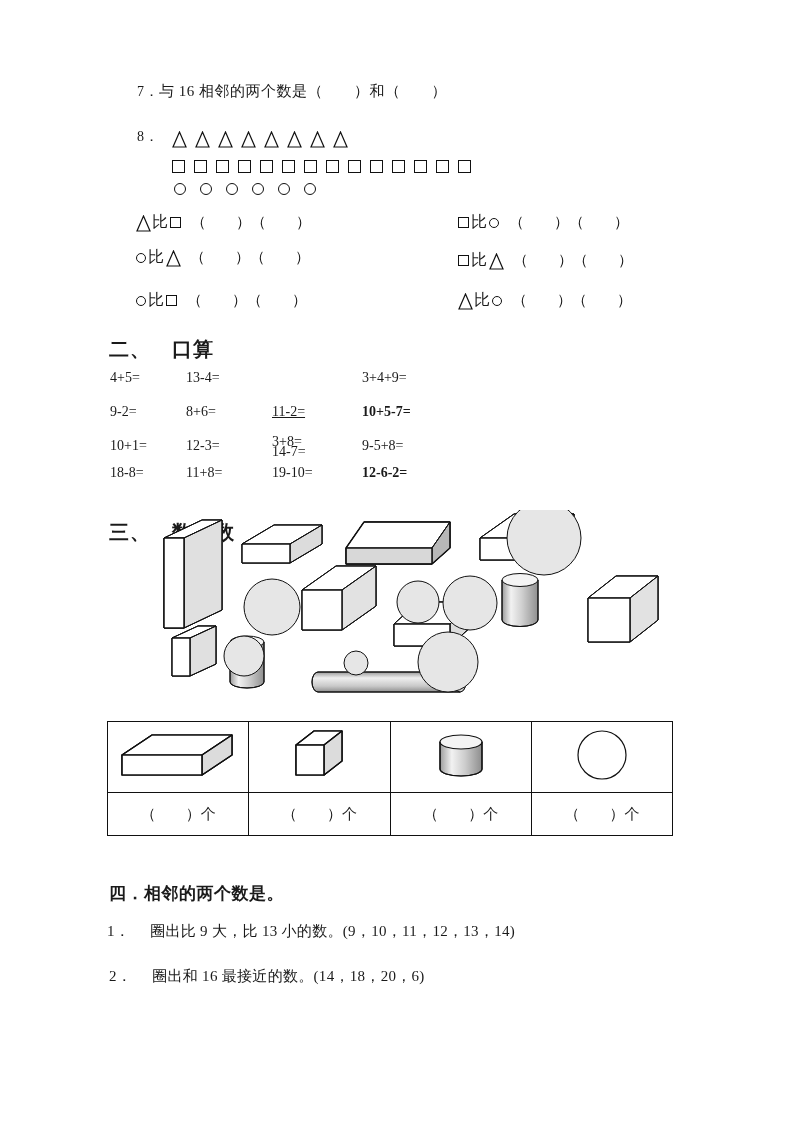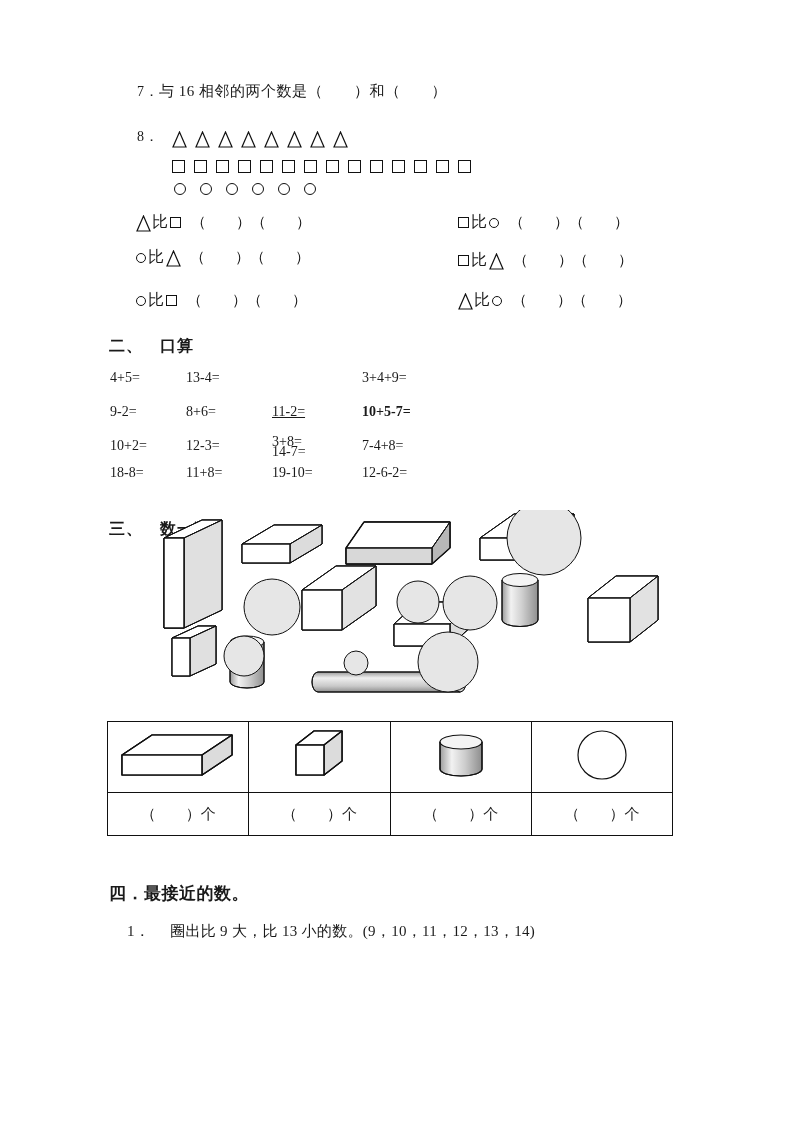--- a/index.html
+++ b/index.html
@@ -9,21 +9,21 @@
     font-family:"Liberation Serif", serif;
     color:#1a1a1a;
     position:relative;
     overflow:hidden;
   }
   .page { position:absolute; left:0; top:0; width:637px; height:1122px; }
 
   
   .q-line { position:absolute; font-size:15px; white-space:nowrap; letter-spacing:.5px; }
   .qnum { font-size:14px; }
-  .sec-head { position:absolute; font-weight:bold; font-size:16px; white-space:nowrap;
+  .sec-head { position:absolute; font-weight:bold; font-size:20px; white-space:nowrap;
               font-family:"DejaVu Sans", sans-serif; letter-spacing:1px; }
 
   
   .shape-row { position:absolute; display:flex; align-items:flex-end; }
   .tri { width:15px; height:17px; margin-right:8px;
          position:relative; }
   .tri svg { display:block; }
   .sq  { width:13px; height:13px; border:1.2px solid #111; margin-right:9px; box-sizing:border-box; }
   .cir { width:12px; height:12px; border:1.2px solid #111; border-radius:50%; margin-right:14px; box-sizing:border-box; }
 
@@ -183,28 +183,28 @@
   <div class="sec-head" style="left:109px; top:336px;">二、　口算</div>
   <div id="calc-host">
       <div class="calc-cell" style="left: 110px; top: 370px;">4+5=</div>
       <div class="calc-cell" style="left: 186px; top: 370px;">13-4=</div>
       <div class="calc-cell" style="left: 272px; top: 390px; margin-top: 44px;">3+8=</div>
       <div class="calc-cell" style="left: 362px; top: 370px;">3+4+9=</div>
       <div class="calc-cell" style="left: 110px; top: 404px;">9-2=</div>
       <div class="calc-cell" style="left: 186px; top: 404px;">8+6=</div>
       <div class="calc-cell" style="left: 272px; top: 404px; text-decoration: underline;">11-2=</div>
       <div class="calc-cell" style="left: 362px; top: 404px; font-weight: bold;">10+5-7=</div>
-      <div class="calc-cell" style="left: 110px; top: 438px;">10+2=</div>
+      <div class="calc-cell" style="left: 110px; top: 438px;">10+1=</div>
       <div class="calc-cell" style="left: 186px; top: 438px;">12-3=</div>
       <div class="calc-cell" style="left: 272px; top: 444px;">14-7=</div>
-      <div class="calc-cell" style="left: 362px; top: 438px;">7-4+8=</div>
+      <div class="calc-cell" style="left: 362px; top: 438px;">9-5+8=</div>
       <div class="calc-cell" style="left: 110px; top: 465px;">18-8=</div>
       <div class="calc-cell" style="left: 186px; top: 465px;">11+8=</div>
       <div class="calc-cell" style="left: 272px; top: 465px;">19-10=</div>
-      <div class="calc-cell" style="left: 362px; top: 465px;">12-6-2=</div>
+      <div class="calc-cell" style="left: 362px; top: 465px; font-weight: bold;">12-6-2=</div>
     </div>
 
   <div class="sec-head" style="left:109px; top:519px;">三、　数一数</div>
 
   <div class="solids">
     <svg width="540" height="185" viewBox="0 0 540 185" xmlns="http://www.w3.org/2000/svg">
       <defs>
         <linearGradient id="cylg" x1="0" y1="0" x2="1" y2="0">
           <stop offset="0%" stop-color="#9a9a9a"></stop>
           <stop offset="25%" stop-color="#f2f2f2"></stop>
@@ -373,20 +373,24 @@
     </tr>
     <tr>
       <td class="ans">（　　）个</td>
       <td class="ans">（　　）个</td>
       <td class="ans">（　　）个</td>
       <td class="ans">（　　）个</td>
     </tr>
   </tbody>
     </table>
 
-  <div class="bottom-head" style="left:109px; top:882px;">四．最接近的数。</div>
-
-  <div class="bottom-q" style="left:127px; top:922px;">
+  <div class="bottom-head" style="left:109px; top:882px;">四．相邻的两个数是。</div>
+
+  <div class="bottom-q" style="left:107px; top:922px;">
     <span>1．</span>
     <span style="display:inline-block;width:16px"></span><span>圈出比 9 大，比 13 小的数。(9，10，11，12，13，14)</span>
   </div>
+  <div class="bottom-q" style="left:109px; top:967px;">
+    <span>2．</span>
+    <span style="display:inline-block;width:16px"></span><span>圈出和 16 最接近的数。(14，18，20，6)</span>
+  </div>
 
 </div>
 
 </body></html>

